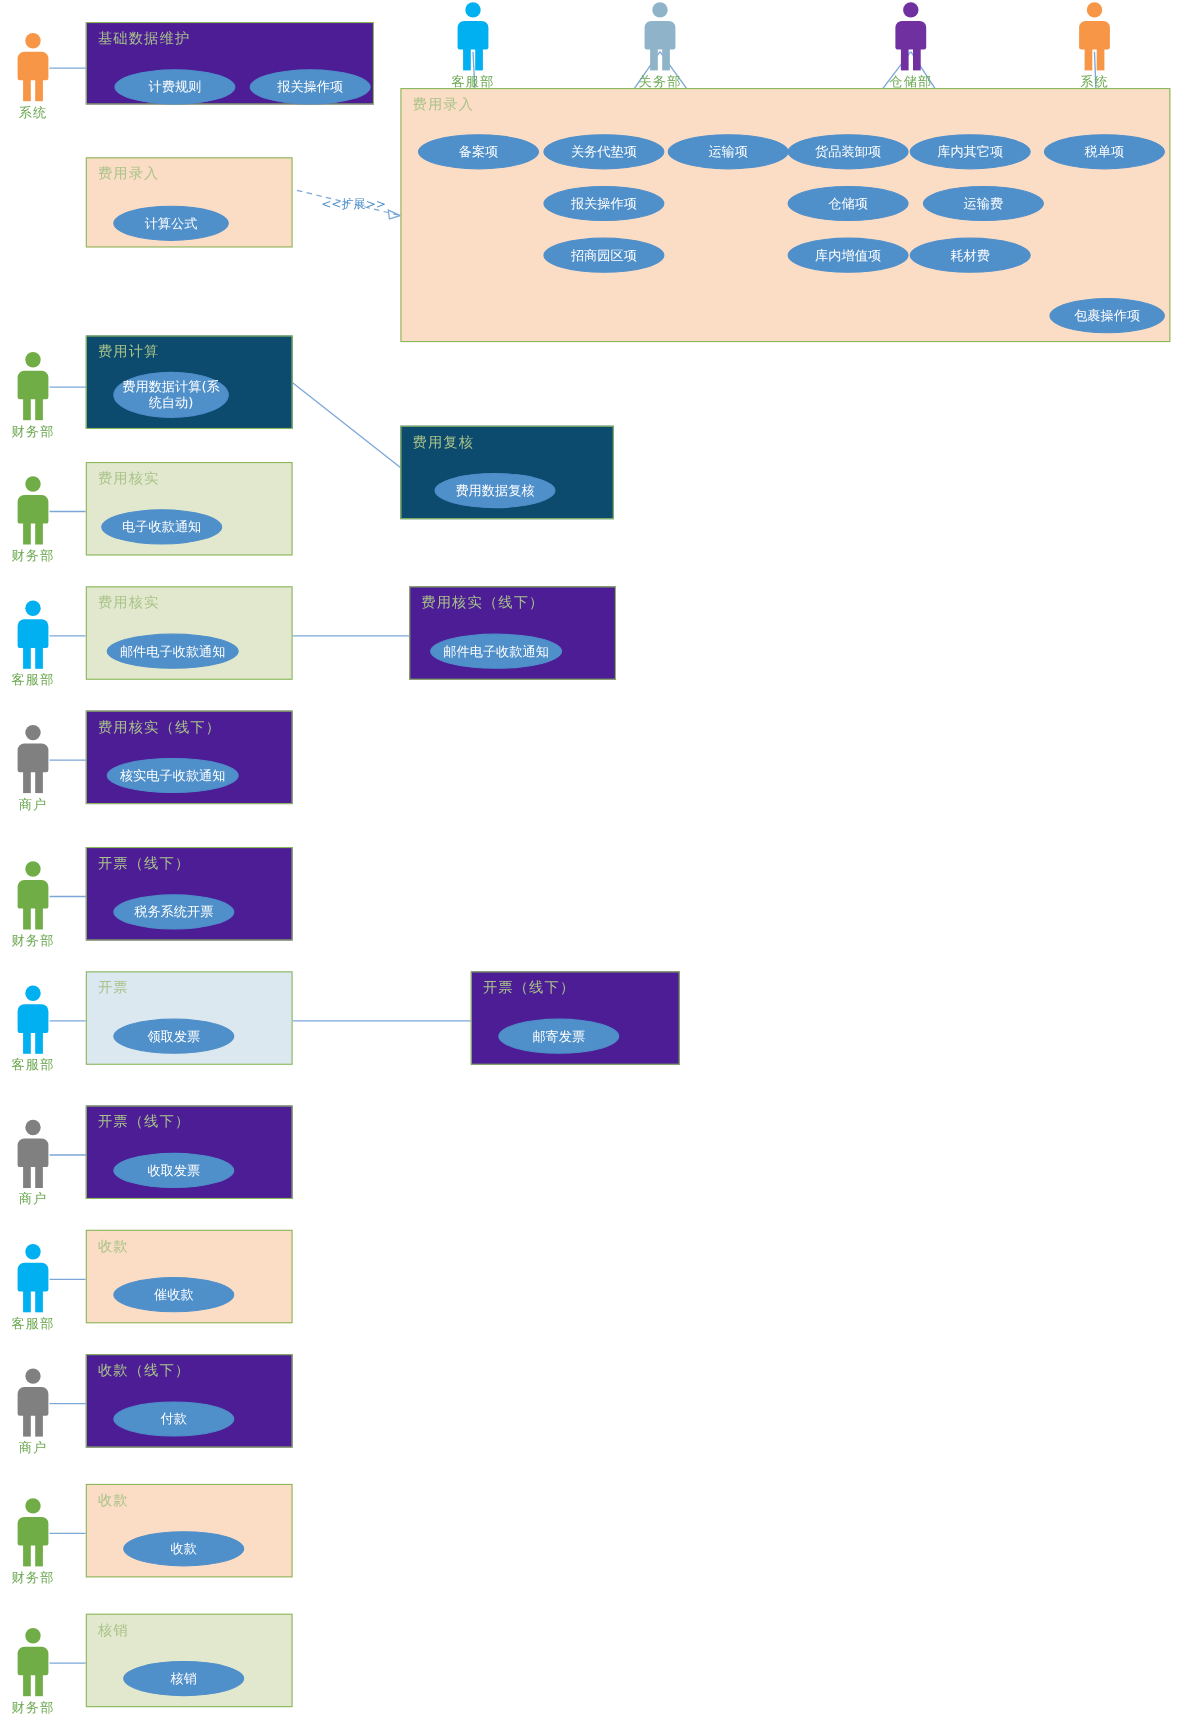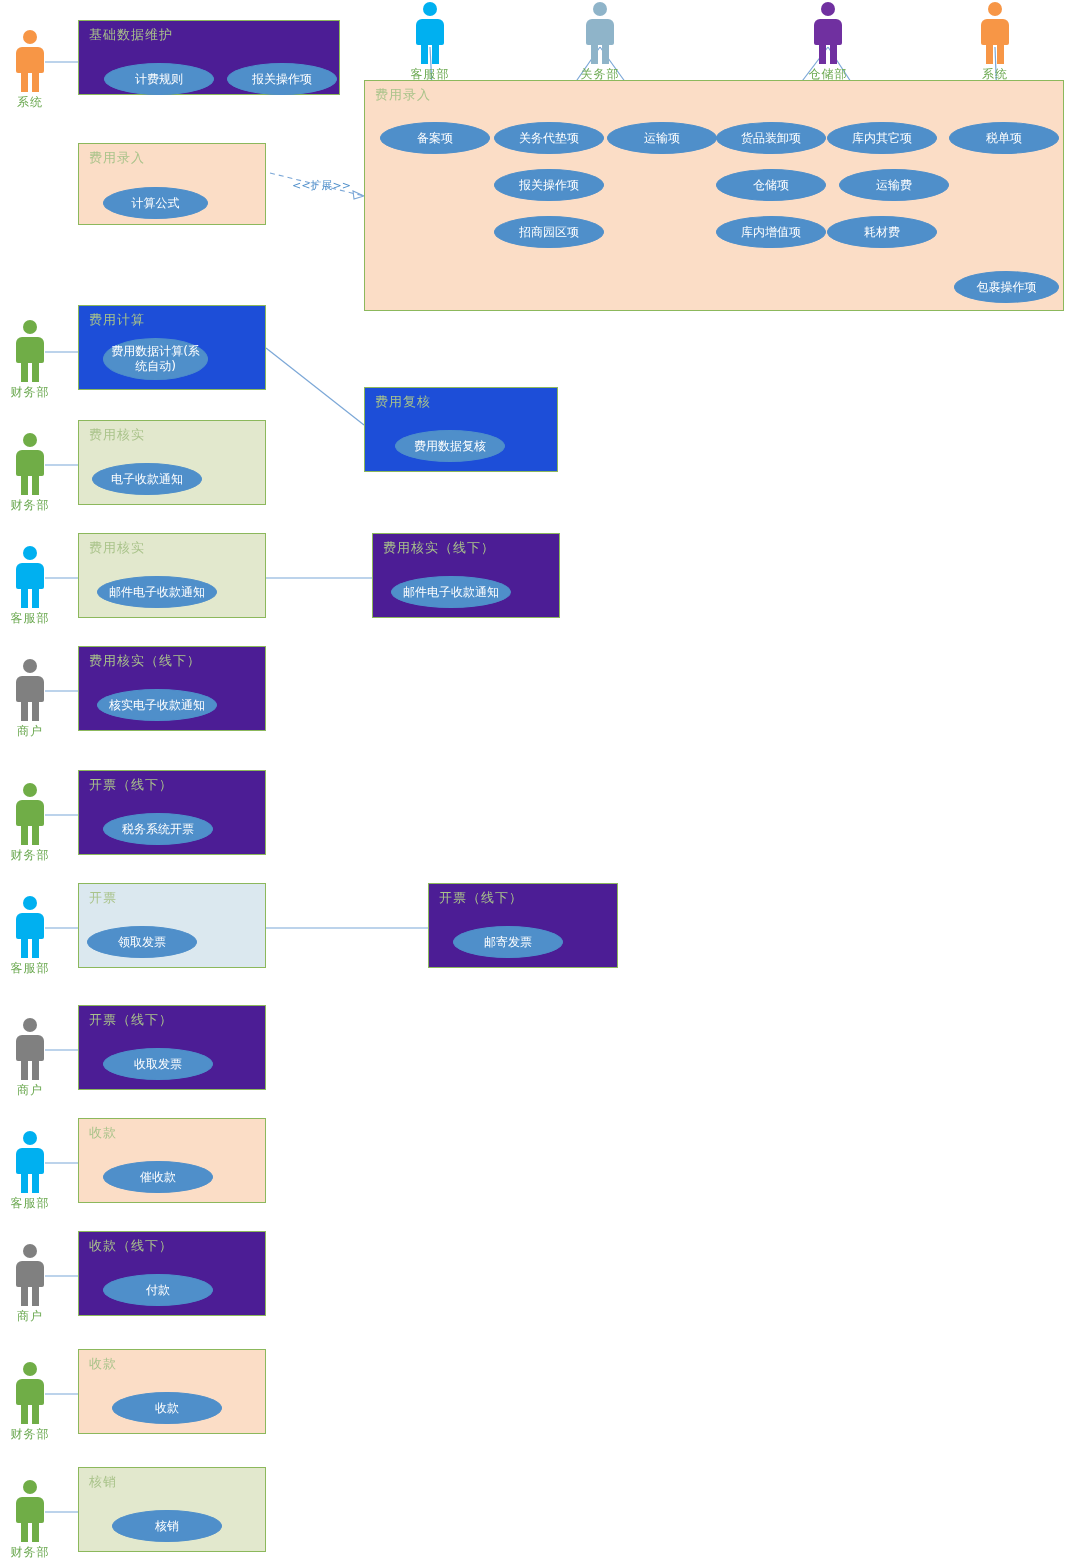--- a/index.html
+++ b/index.html
@@ -16,21 +16,21 @@
   }
   
   .boundary{
     position:absolute;
     box-sizing:border-box;
     border:1px solid #8cb85c;
     background:#e8e8e4;
   }
   .boundary.peach{background:#fbddc6;}
   .boundary.olive{background:#e2e8cd;}
-  .boundary.cyan{background:#1d4ed8;}
+  .boundary.cyan{background:#0c4a6e;}
   .boundary.bluegray{background:#dbe8ef;}
   .boundary.gray{background:#4c1d95;}
   .boundary-title{
     position:absolute;
     left:10px;
     top:5px;
     font-size:13px;
     color:#a9c38a;
     letter-spacing:1px;
     white-space:nowrap;
@@ -201,21 +201,21 @@
       <div class="boundary gray" style="left: 78px; top: 646px; width: 188px; height: 85px;">
         <div class="boundary-title">费用核实（线下）</div>
         <div class="usecase" style="left: 18px; top: 42px; width: 120px; height: 32px;">核实电子收款通知</div>
       </div>
       <div class="boundary gray" style="left: 78px; top: 770px; width: 188px; height: 85px;">
         <div class="boundary-title">开票（线下）</div>
         <div class="usecase" style="left: 24px; top: 42px; width: 110px; height: 32px;">税务系统开票</div>
       </div>
       <div class="boundary bluegray" style="left: 78px; top: 883px; width: 188px; height: 85px;">
         <div class="boundary-title">开票</div>
-        <div class="usecase" style="left: 8px; top: 42px; width: 110px; height: 32px;">领取发票</div>
+        <div class="usecase" style="left: 24px; top: 42px; width: 110px; height: 32px;">领取发票</div>
       </div>
       <div class="boundary gray" style="left: 428px; top: 883px; width: 190px; height: 85px;">
         <div class="boundary-title">开票（线下）</div>
         <div class="usecase" style="left: 24px; top: 42px; width: 110px; height: 32px;">邮寄发票</div>
       </div>
       <div class="boundary gray" style="left: 78px; top: 1005px; width: 188px; height: 85px;">
         <div class="boundary-title">开票（线下）</div>
         <div class="usecase" style="left: 24px; top: 42px; width: 110px; height: 32px;">收取发票</div>
       </div>
       <div class="boundary peach" style="left: 78px; top: 1118px; width: 188px; height: 85px;">

